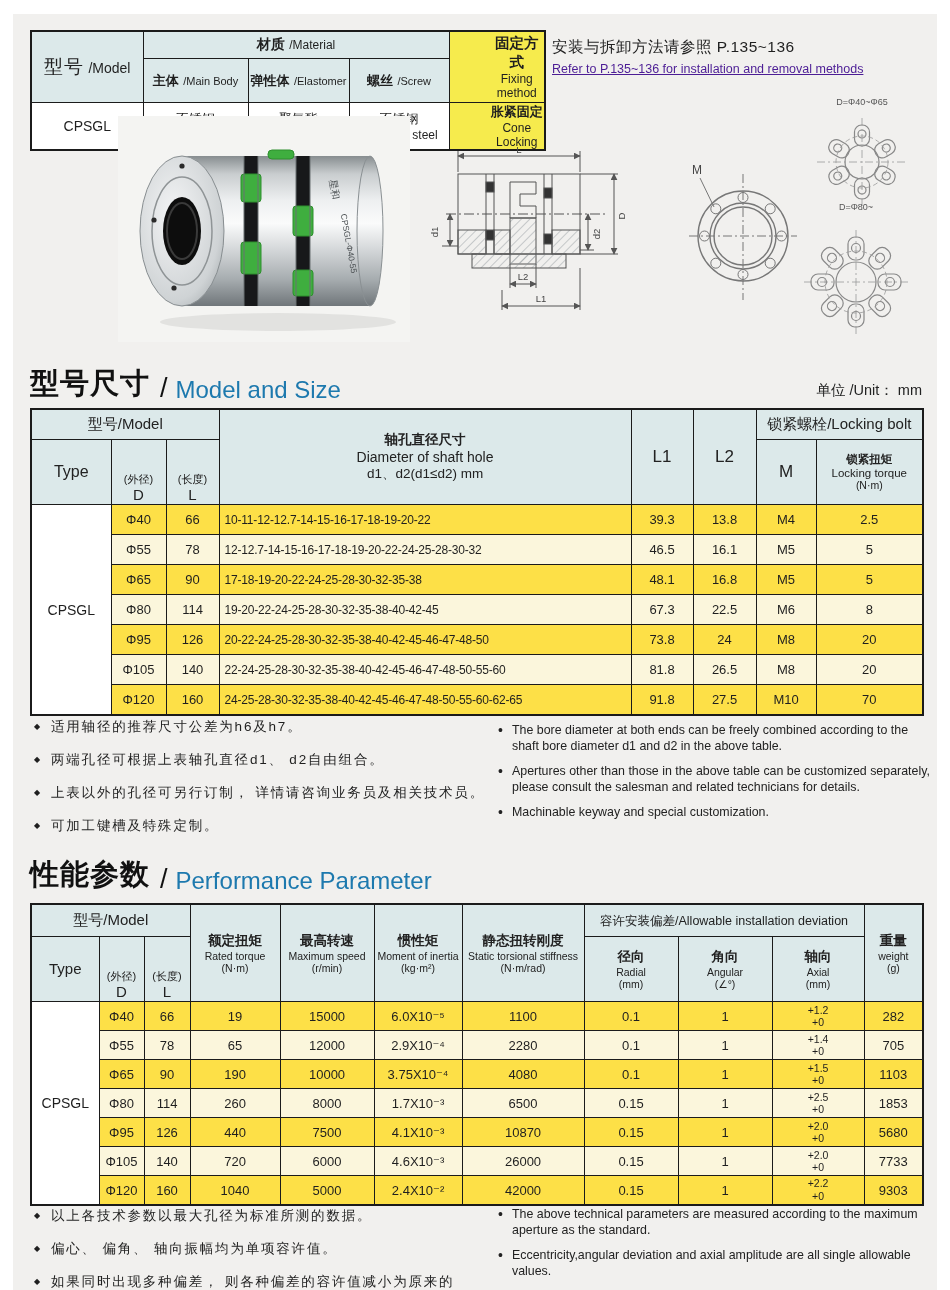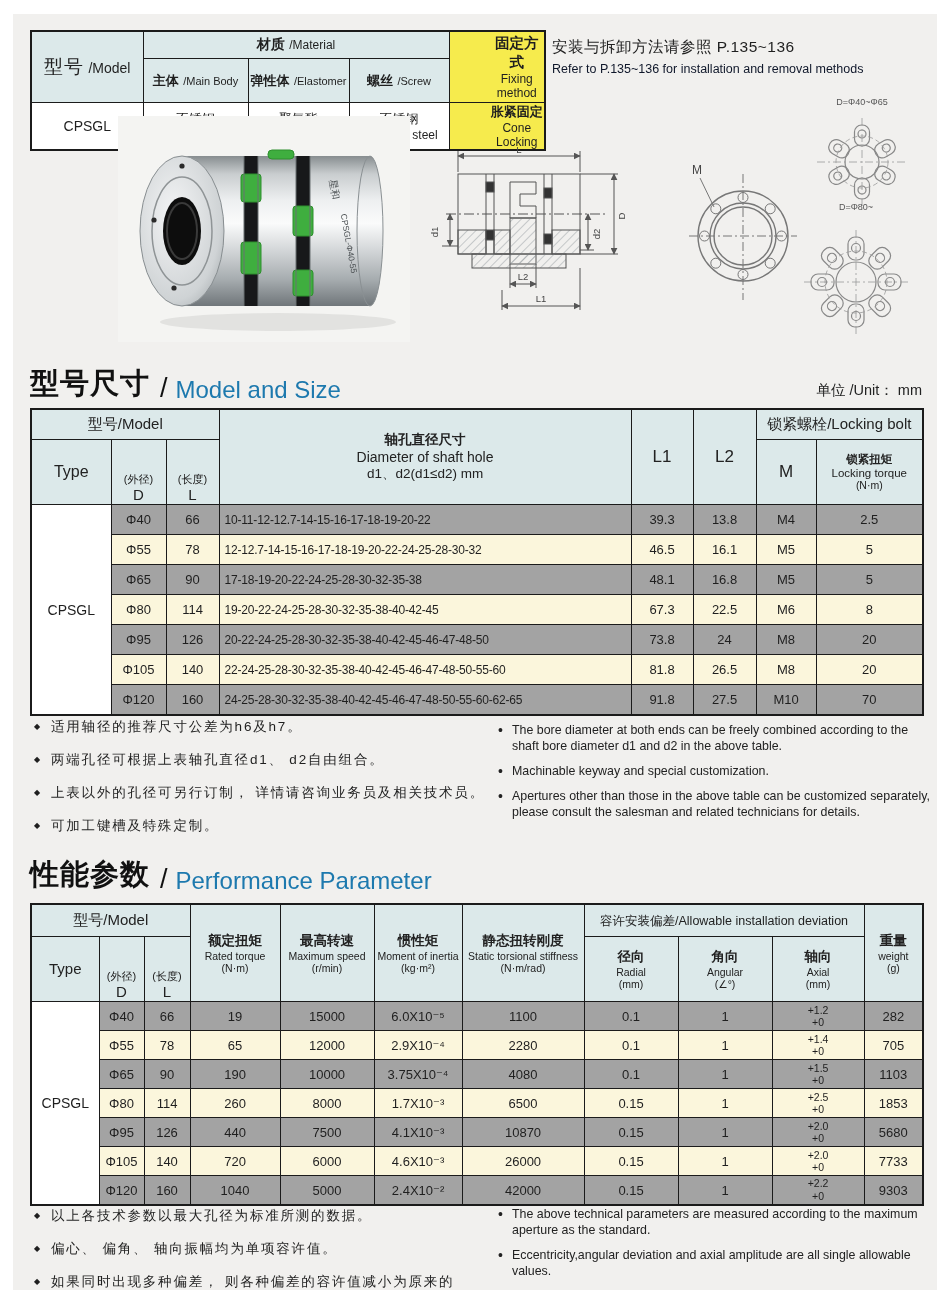--- a/index.html
+++ b/index.html
@@ -22,42 +22,42 @@
   #material-table .fix .zh{font-size:14.5px;font-weight:bold;display:block;}
   #material-table .fix .en{font-size:12px;display:block;}
   #material-table .data .zh{font-size:13px;display:block;}
   #material-table .data .en{font-size:12px;display:block;}
   #material-table .data.model-val{font-size:14px;}
   tr.mrow1{height:27px;margin-top:32px;} tr.mrow2{height:44px;padding-left:12px;} tr.mrow3{height:37px;}
 
   
   #install-note{position:absolute;left:552px;top:37px;}
   #install-note .zh{font-size:15.5px;letter-spacing:.5px;}
-  #install-note .en{font-size:12.5px;margin-top:4px;color:#0f172a;}
+  #install-note .en{font-size:12.5px;margin-top:4px;color:#4c1d95;text-decoration:underline;}
 
   
   .draw{position:absolute;}
   #photo{left:118px;top:116px;}
   #xsec{left:428px;top:142px;}
   #flange{left:686px;top:158px;}
   #star-s{left:812px;top:96px;}
   #star-l{left:802px;top:200px;}
   svg text{font-family:"Liberation Sans","DejaVu Sans",sans-serif;}
 
   
   .sec{position:absolute;left:30px;width:892px;display:flex;align-items:flex-end;}
   #size-sec{top:360px;height:44px;}
   #perf-sec{top:851px;height:44px;}
   .sec .zh-t{font-size:29px;font-weight:bold;letter-spacing:1px;color:#111;}
   .sec .sl{font-size:27px;margin:0 8px 0 10px;color:#111;}
   .sec .en-t{font-size:24px;color:#1d79ae;}
   .sec .unit{margin-left:auto;font-size:14.5px;padding-bottom:4px;color:#222;}
 
   
-  .dtable{position:absolute;border-collapse:collapse;table-layout:fixed;background:#a3a3a3;
+  .dtable{position:absolute;border-collapse:collapse;table-layout:fixed;background:#fde047;
       border:2px solid #1b1b1b;}
   .dtable th,.dtable td{border:1px solid #1b1b1b;text-align:center;vertical-align:middle;
       padding:0;font-weight:normal;}
   .dtable thead th{background:#dce9ea;color:#222;}
   #size-table{left:30px;top:408px;width:892px;}
   #perf-table{left:30px;top:903px;width:892px;}
   #size-table thead tr:nth-child(1){height:30px;}
   #size-table thead tr:nth-child(2){height:57px;}
   #size-table tbody tr{height:30px;}
   #perf-table thead tr:nth-child(1){height:32px;}
@@ -438,22 +438,22 @@
 </table>
 
 <ul class="notes zh-notes" id="size-notes-zh">
     <li>适用轴径的推荐尺寸公差为h6及h7。</li>
     <li>两端孔径可根据上表轴孔直径d1、 d2自由组合。</li>
     <li>上表以外的孔径可另行订制， 详情请咨询业务员及相关技术员。</li>
     <li>可加工键槽及特殊定制。</li>
   </ul>
 <ul class="notes en-notes" id="size-notes-en">
     <li>The bore diameter at both ends can be freely combined according to the shaft bore diameter d1 and d2 in the above table.</li>
+    <li>Apertures other than those in the above table can be customized separately, please consult the salesman and related technicians for details.</li>
     <li>Machinable keyway and special customization.</li>
-    <li>Apertures other than those in the above table can be customized separately, please consult the salesman and related technicians for details.</li>
   </ul>
 
 <div class="sec" id="perf-sec">
   <span class="zh-t">性能参数</span>
   <span class="sl">/</span>
   <span class="en-t">Performance Parameter</span>
 </div>
 
 <table class="dtable" id="perf-table">
   <colgroup>

